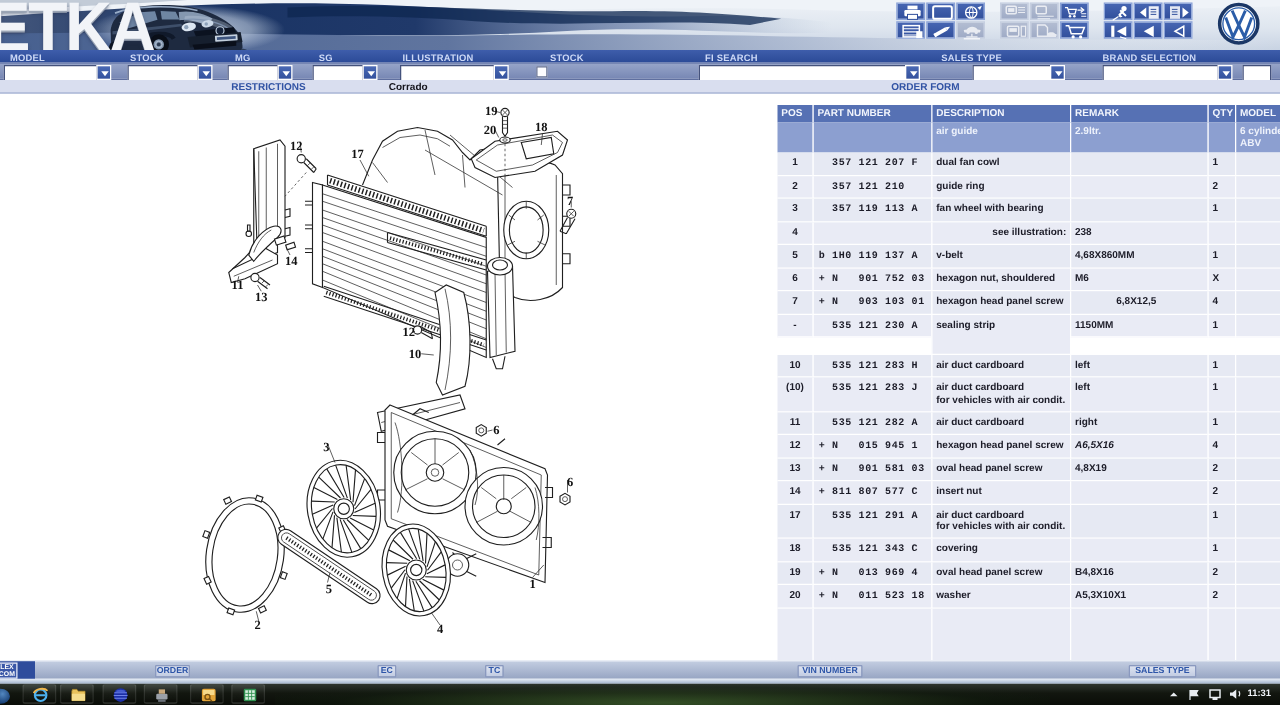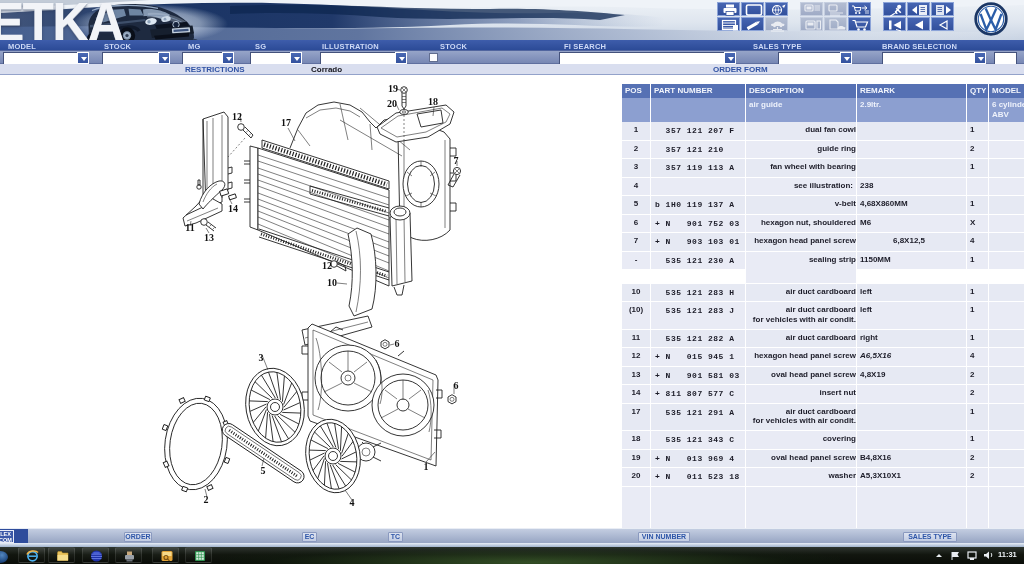--- a/index.html
+++ b/index.html
@@ -59,21 +59,21 @@
   .trow>div{border-left:1px solid #fff;overflow:hidden;}
   .trow>div:first-child{border-left:none;}
   #thead .trow>div{background:#5671b4;color:#f2f5fc;font-size:8px;font-weight:bold;padding:2px 0 0 3px;height:14px;}
   #tsub .trow>div{background:#8c9fd0;color:#eef2fb;font-size:8px;font-weight:bold;padding:2px 0 0 3px;height:24px;line-height:10px;white-space:pre;}
   #rows .trow>div{font-size:8px;font-weight:bold;color:#1c1c28;padding:3px 0 0 3px;border-bottom:1px solid #fff;}
   #rows .trow:nth-child(odd)>div{background:#e6e9f3;}
   #rows .trow:nth-child(even)>div{background:#e9ebf5;}
   #rows .c-pos{text-align:center;padding-left:0!important;}
   #rows .c-part{font-family:"Liberation Mono",monospace;font-size:8px;font-weight:bold;white-space:pre;letter-spacing:.5px;padding-left:4px!important;padding-top:4px!important;}
   #rows .c-desc.ralign{text-align:right;padding-right:3px;}
-  #rows .c-desc{line-height:9.5px;text-align:right;}
+  #rows .c-desc{line-height:9.5px;}
   #tfill{height:44px;}
 
   
   #funcbar{position:absolute;left:0;top:528px;width:1024px;height:15px;
     background:linear-gradient(#c3cde1,#97a5c3);border-top:1px solid #e9edf5;}
   #lexcom{position:absolute;left:0;top:0;width:28px;height:15px;background:#2e4c9c;overflow:hidden;}
   #lexcom .lx{position:absolute;left:-3px;top:1px;width:17px;height:13px;border:1px solid #e8ecf8;
     color:#fff;font-size:5.5px;font-weight:bold;line-height:6px;text-align:center;padding-top:0px;background:#3a57a7;}
   .chip{position:absolute;top:3px;height:10px;background:linear-gradient(#dde3f0,#c2cce2);
     border:1px solid #8a99bf;border-radius:1px;color:#2d55a8;font-size:7px;font-weight:bold;

